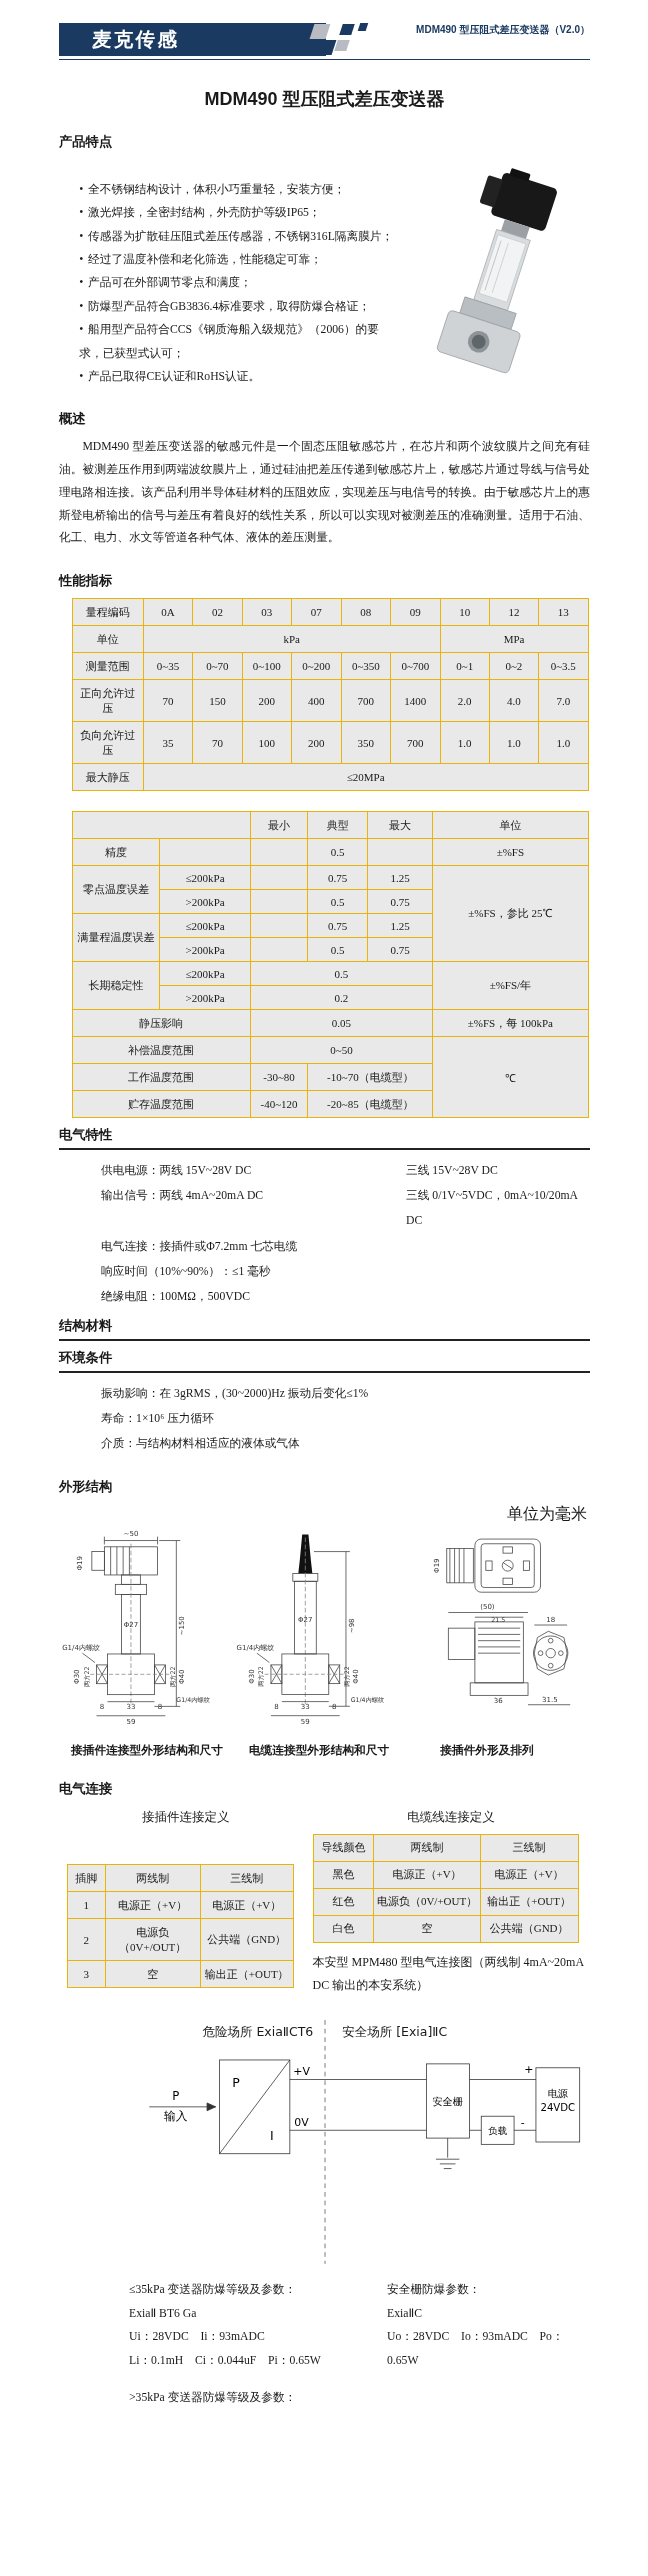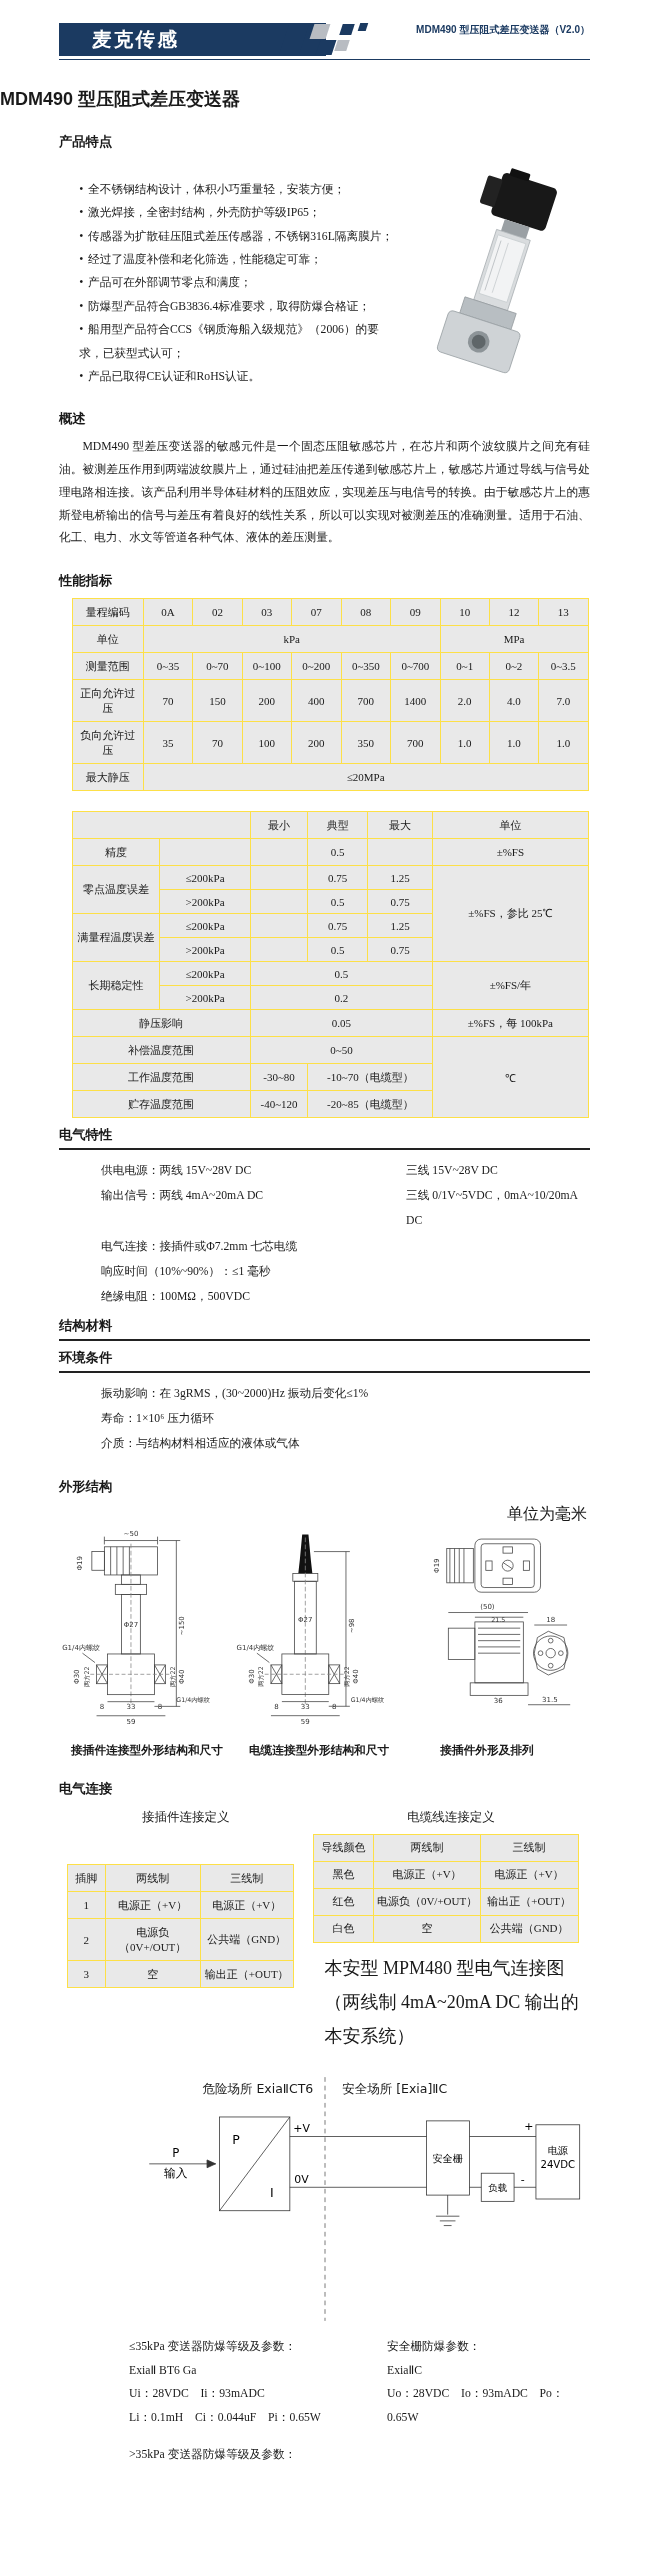--- a/index.html
+++ b/index.html
@@ -12,36 +12,36 @@
   .hdr-deco { position:absolute; left:234px; bottom:3.1px; height:33px; width:102px; }
   .hdr-deco span { position:absolute; display:block; }
   .d1 { left:-9.4px; top:0; width:20.3px; height:33px; background:#1b3a61; transform:skewX(-18deg); }
   .d2 { left:19px; top:0.8px;  width:15.6px; height:15px; background:#b8bcc2; transform:skewX(-18deg); }
   .d3 { left:25px; top:17px; width:15.6px; height:15px; background:#1b3a61; transform:skewX(-18deg); }
   .d4 { left:48px; top:0.8px;  width:11.7px; height:11px; background:#1b3a61; transform:skewX(-18deg); }
   .d5 { left:43px; top:17px; width:11.7px; height:11px; background:#b8bcc2; transform:skewX(-18deg); }
   .d6 { left:66px; top:0px;  width:7.8px; height:7.8px; background:#1b3a61; transform:skewX(-18deg); }
   .hdr-ref { font-family:"Liberation Sans",sans-serif; font-weight:bold; font-size:10px; color:#1b3a61; padding-bottom:3.9px; white-space:nowrap; }
 
-  .page-title { text-align:left; font-family:"Liberation Sans",sans-serif; font-weight:bold; font-size:18px; margin:26.6px 0 4.7px; }
+  .page-title { text-align:center; font-family:"Liberation Sans",sans-serif; font-weight:bold; font-size:18px; margin:26.6px 0 4.7px; }
 
   .sec-h { font-family:"Liberation Sans",sans-serif; font-weight:bold; font-size:13.3px; margin:22px 0 7.8px; }
   .sec-h.rule { border-bottom:2.3px double #222; padding-bottom:3.9px;margin-top:8px; }
 
   
   .feat-wrap { display:flex; }
   ul.features { list-style:none; margin:19px 0 0; padding:0 0 0 20.3px; width:328px; font-size:11.7px; line-height:2.0; }
   ul.features li::before { content:"•"; margin-right:4.7px; }
   .product-pic { width:180px; margin-left:11px; margin-top:3.1px; }
 
   
   .para { font-size:11.7px; line-height:1.95; text-align:justify; text-indent:2em; margin:0; }
 
   
-  table.gtable { border-collapse:separate; border-spacing:1.6px; background:#fde047; }
+  table.gtable { border-collapse:separate; border-spacing:1.6px; background:#eab308; }
   table.gtable td, table.gtable th { background:#e9e9e9; text-align:center; font-weight:normal; font-size:11px; padding:5.5px 2.3px; }
   .perf1 { width:517px; margin-left:12.5px; }
   .perf2 { width:517px; margin-left:12.5px; margin-top:20.3px; }
   td.lft { text-align:left; padding-left:9.4px; }
 
   
   .speclist { padding-left:42px; font-size:11.7px; line-height:2.15; }
   .two-col { display:flex; }
   .two-col .l { width:305px; }
   .two-col .r { flex:1; }
@@ -53,21 +53,21 @@
   .fig-cap { font-family:"Liberation Sans",sans-serif; font-weight:bold; font-size:11.7px; margin-top:6.3px; }
   svg text { font-family:"DejaVu Sans",sans-serif; }
 
   
   .conn-cols { display:flex; }
   .conn-left { width:238px; margin-left:7.8px; }
   .conn-right { width:277px; margin-left:7.8px; }
   .conn-sub { text-align:center; font-size:12.5px; margin:3.1px 0 7.8px; }
   .pins-tbl { width:227px; margin-top:38px; }
   .cable-tbl { width:266px; }
-  .conn-note { font-size:18px; line-height:1.9; margin-top:7.8px;margin-left:12px; }
+  .conn-note { font-size:12px; line-height:1.9; margin-top:7.8px; }
   .diagram-wrap { text-align:center; margin-top:20.3px; }
   .exparams { display:flex; margin-top:7.8px; }
   .exp-l { margin-left:70px; width:258px; }
   .exp-r { width:203px; }
   .exp-block { margin-bottom:14px; font-size:11.7px; line-height:2.0; }
   .exp-block .t { font-size:11.7px; }
 </style>
 </head>
 <body>
 

